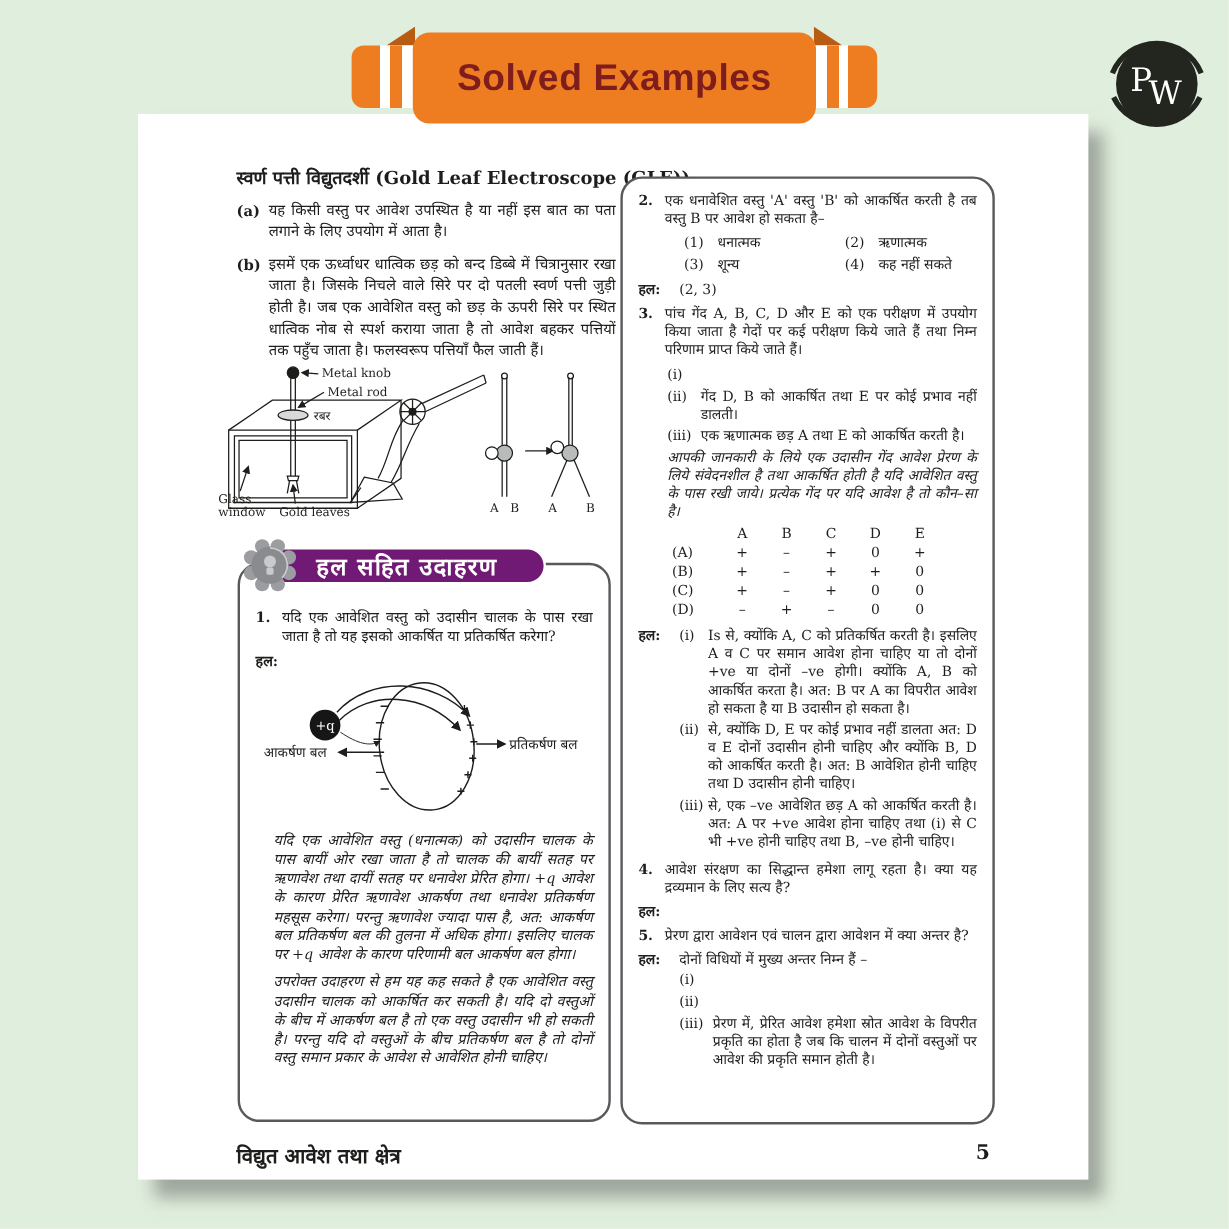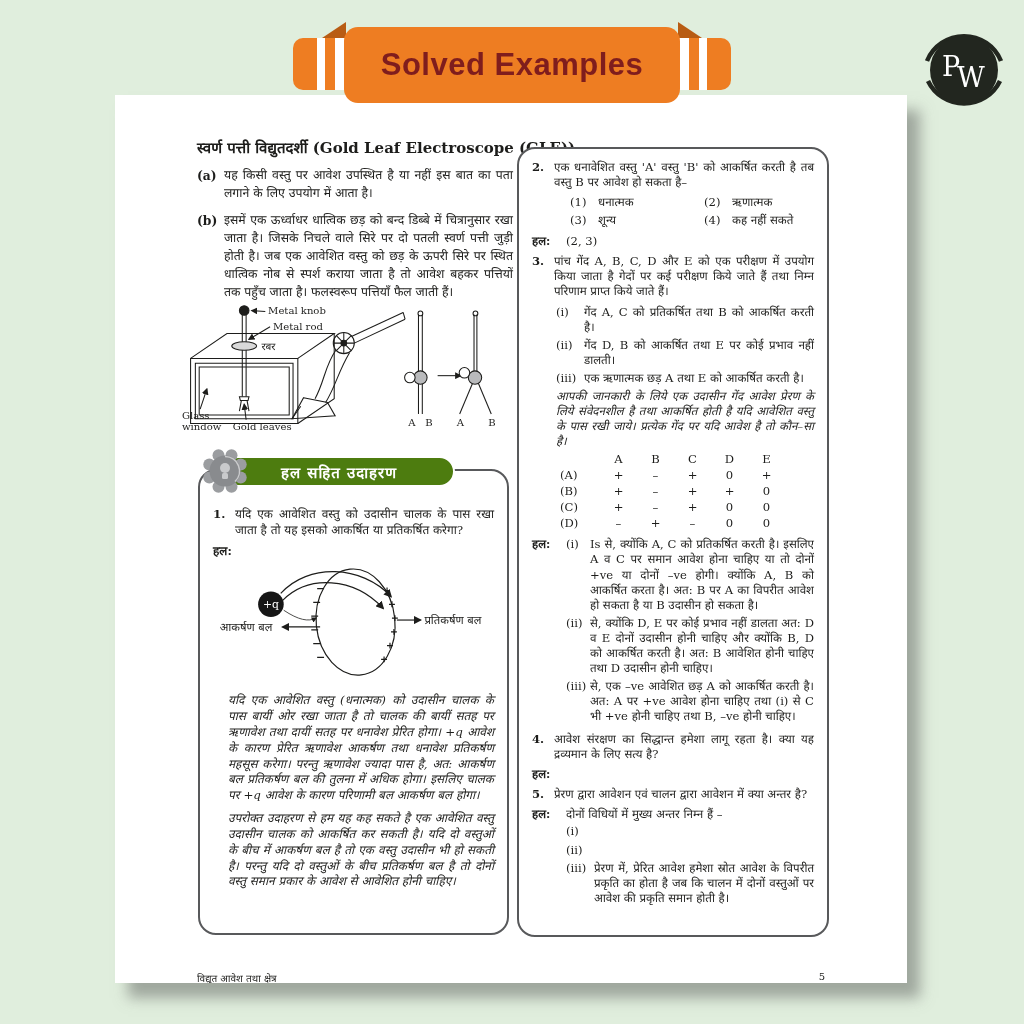--- a/index.html
+++ b/index.html
@@ -31,23 +31,23 @@
   .pts{position:absolute;left:82px;top:72px;width:316px;font-size:12.3px;line-height:1.46;}
   .pt{display:flex;margin-bottom:9px;}
   .pt .lb{flex:0 0 27px;font-weight:bold;}
   .jt{flex:1;text-align:justify;}
 
   .electro{position:absolute;left:66px;top:203px;}
   .dlbl{font-size:10.5px;}
 
   
   .badge{position:absolute;left:86px;top:352px;width:280px;height:52px;z-index:3;}
-  .badge .pill{position:absolute;left:22px;top:9px;width:232px;height:31px;background:#4d7c0f;border-radius:16px;
+  .badge .pill{position:absolute;left:22px;top:9px;width:232px;height:31px;background:#701a75;border-radius:16px;
     border:2px solid #fff;box-sizing:border-box;display:flex;align-items:center;justify-content:center;
-    color:#fff;font-weight:bold;font-size:15px;letter-spacing:1px;}
+    color:#fff;font-weight:bold;font-size:20px;letter-spacing:1px;}
   .badge .bicon{position:absolute;left:0;top:0;}
 
   
   .sbox{position:absolute;background:#fff;border:2.2px solid #58595b;border-radius:18px;box-sizing:border-box;overflow:hidden;}
   .box-left{left:83px;top:374px;width:311px;height:466px;padding:36px 13px 8px 13px;font-size:11.9px;line-height:1.33;}
   .box-right{left:402px;top:52px;width:312px;height:790px;padding:11px 13px 8px 13px;font-size:11.6px;line-height:1.3;}
 
   .qrow{display:flex;margin-bottom:5px;}
   .qrow .qn{flex:0 0 22px;font-weight:bold;}
   .hl{font-weight:bold;}
@@ -58,22 +58,22 @@
   .para{margin:0 0 7px 15px;text-align:justify;font-style:italic;}
 
   .opts{display:grid;grid-template-columns:134px 1fr;row-gap:3px;margin:2px 0 6px 38px;}
   .opt{display:flex;}
   .opt .on{flex:0 0 28px;}
 
   .chtbl{border-collapse:collapse;margin:3px 0 5px 28px;}
   .chtbl td,.chtbl th{padding:0 0 1px 0;font-weight:normal;font-size:11.6px;text-align:center;width:37px;}
   .chtbl td:first-child,.chtbl th:first-child{text-align:left;width:40px;}
 
-  .ftr{position:absolute;left:82px;top:876px;width:628px;display:flex;justify-content:space-between;
-    font-size:10px;font-weight:normal;}
+  .ftr{position:absolute;left:82px;top:856px;width:628px;display:flex;justify-content:space-between;
+    font-size:17px;font-weight:bold;}
 </style>
 </head>
 <body>
 
 <div class="canvas">
 
   <div class="ribbon">
     <div class="tail l"></div>
     <div class="tail r"></div>
     <div class="fold l"></div>
@@ -262,21 +262,20 @@
         <span>(2, 3)</span>
       </div>
 
       <div class="qrow">
         <span class="qn">3.</span>
         <span class="jt">पांच गेंद A, B, C, D और E को एक परीक्षण में उपयोग किया जाता है गेदों पर कई परीक्षण किये जाते हैं तथा निम्न परिणाम प्राप्त किये जाते हैं।</span>
       </div>
       <div style="margin-left:24px">
         <div class="sub">
             <span class="sn">(i)</span>
-            <span class="jt">गेंद A, C को प्रतिकर्षित तथा B को आकर्षित करती है।</span>
           </div>
         <div class="sub">
             <span class="sn">(ii)</span>
             <span class="jt">गेंद D, B को आकर्षित तथा E पर कोई प्रभाव नहीं डालती।</span>
           </div>
         <div class="sub">
             <span class="sn">(iii)</span>
             <span class="jt">एक ऋणात्मक छड़ A तथा E को आकर्षित करती है।</span>
           </div>
       </div>

